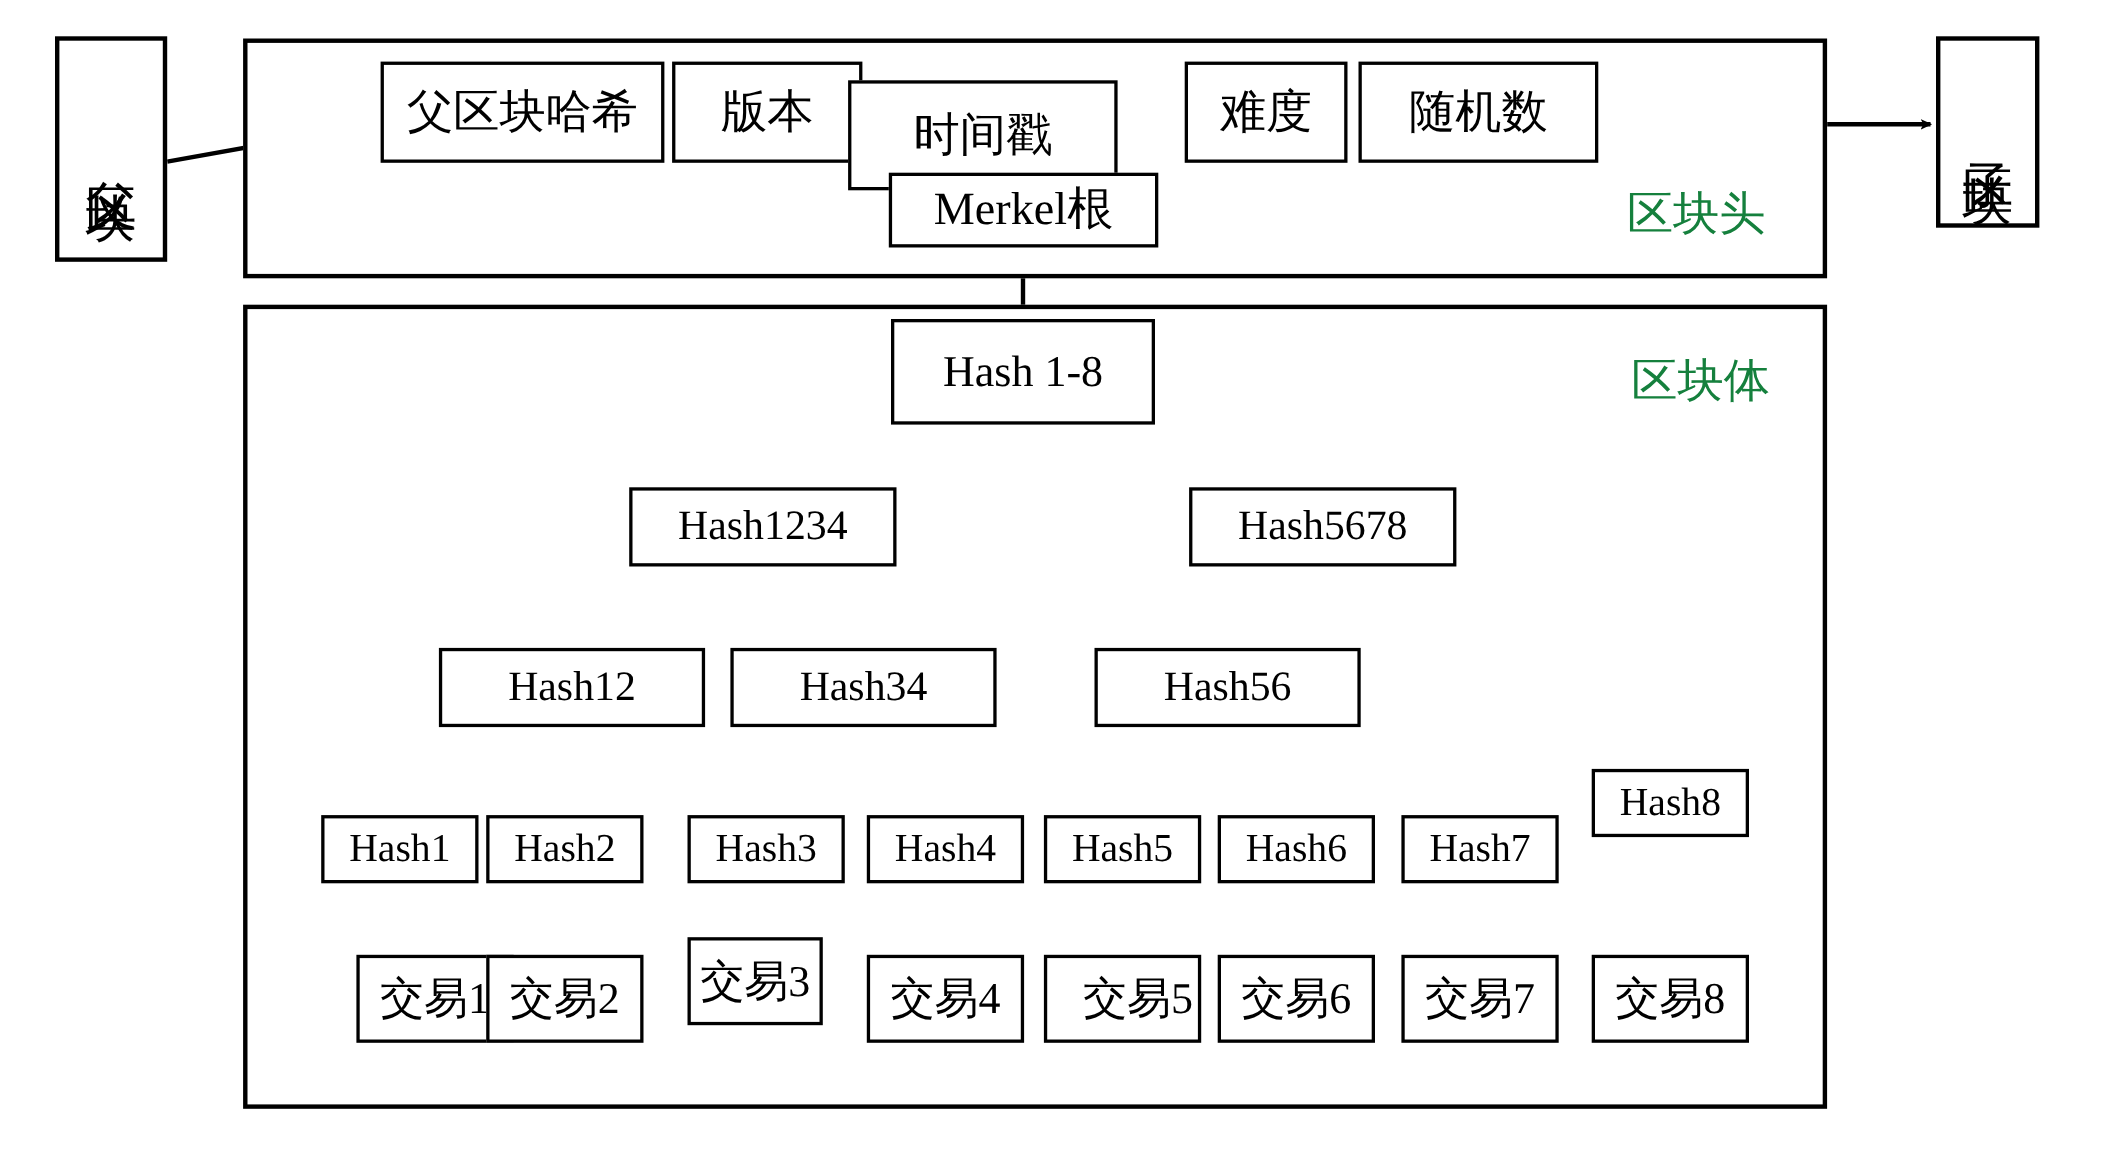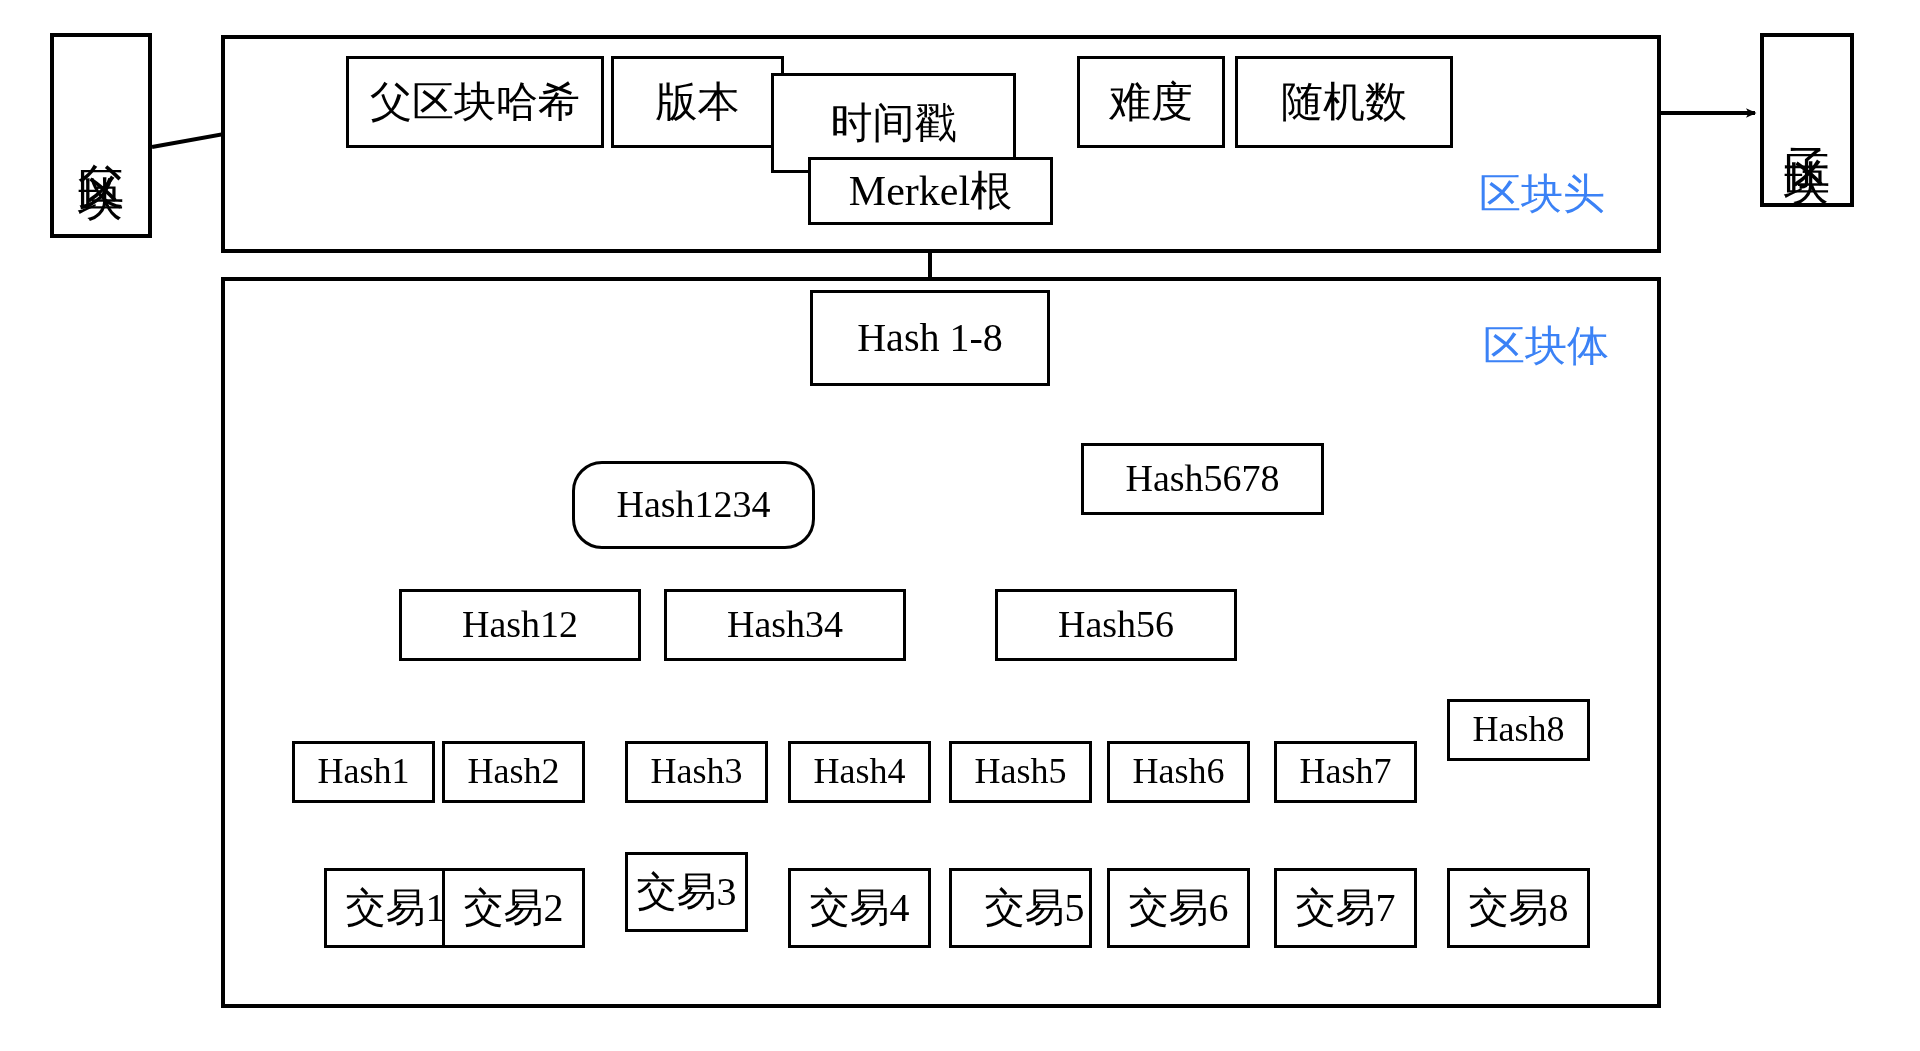--- a/index.html
+++ b/index.html
@@ -45,21 +45,21 @@
     display: block;
   }
   .vert {
     writing-mode: vertical-rl;
     text-orientation: upright;
     letter-spacing: 6px;
     line-height: 1;
   }
   .region-label {
     position: absolute;
-    color: #3b82f6;
+    color: #15803d;
     white-space: nowrap;
   }
   .f-cjk-xl { font-size: 46px; }
   .f-cjk-l  { font-size: 42px; }
   .f-cjk-m  { font-size: 40px; }
   .f-hash-l { font-size: 40px; }
   .f-hash-m { font-size: 38px; }
   .f-hash-s { font-size: 36px; }
   .f-label  { font-size: 42px; }
 </style>
@@ -143,21 +143,21 @@
   </div>
 
   <div class="box outer" style="left:221px; top:277px; width:1440px; height:731px;"></div>
 
   <div class="region-label f-label" style="left:1483px; top:318px;">区块体</div>
 
   <div class="box f-hash-l" style="left:810px; top:290px; width:240px; height:96px;">
     <span>Hash 1-8</span>
   </div>
 
-  <div class="box f-hash-m" style="left:572px; top:461px; width:243px; height:88px;border-radius:30px;">
+  <div class="box f-hash-m" style="left:572px; top:443px; width:243px; height:72px;">
     <span>Hash1234</span>
   </div>
   <div class="box f-hash-m" style="left:1081px; top:443px; width:243px; height:72px;">
     <span>Hash5678</span>
   </div>
 
   <div class="box f-hash-m" style="left:399px; top:589px; width:242px; height:72px;">
     <span>Hash12</span>
   </div>
   <div class="box f-hash-m" style="left:664px; top:589px; width:242px; height:72px;">

